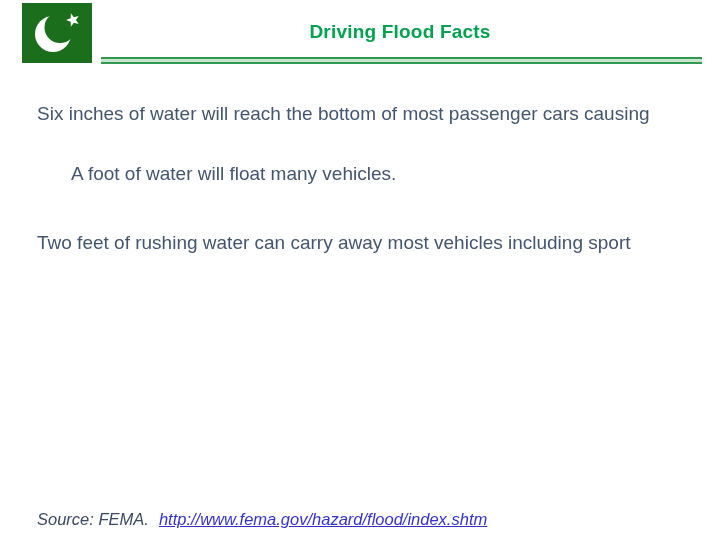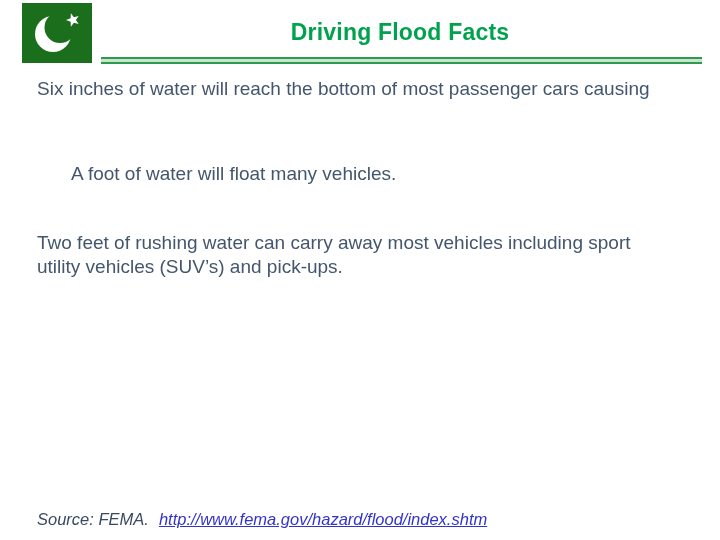--- a/index.html
+++ b/index.html
@@ -21,21 +21,21 @@
     top: 3px;
     width: 70px;
     height: 60px;
   }
   .slide-title {
     position: absolute;
     left: 90px;
     right: 10px;
     top: 18px;
     text-align: center;
-    font-size: 23px;
+    font-size: 19px;
     font-weight: bold;
     line-height: 28px;
     color: var(--title-green, #00A24E);
     letter-spacing: 0.2px;
   }
   .title-rule {
     position: absolute;
     left: 101px;
     top: 57px;
     width: 601px;
@@ -45,21 +45,21 @@
     border-bottom: 2px solid var(--rule-green, #2F9A4E);
   }
   .body-para {
     position: absolute;
     left: 37px;
     width: 665px;
     font-size: 19px;
     line-height: 23.5px;
     color: var(--body-text, #44566E);
   }
-  .para-1 { top: 77px; }
+  .para-1 { top: 102px; }
   .para-2 { top: 162px; margin-left: 34px; }
   .para-3 { top: 212px; margin-top: 19px; }
   .source-line {
     position: absolute;
     left: 37px;
     top: 509px;
     font-size: 16.5px;
     line-height: 20px;
     font-style: italic;
     color: var(--source-text, #3A4A63);
@@ -92,20 +92,19 @@
   <div class="body-para para-1">
     <div>Six inches of water will reach the bottom of most passenger cars causing</div>
   </div>
 
   <div class="body-para para-2">
     <div>A foot of water will float many vehicles.</div>
   </div>
 
   <div class="body-para para-3">
     <div>Two feet of rushing water can carry away most vehicles including sport</div>
-    <div>utility vehicles (SUV’s) and pick-ups.</div>
   </div>
 
   <div class="source-line">
     <span>Source: FEMA.</span><a class="source-link" href="#">http://www.fema.gov/hazard/flood/index.shtm</a>
   </div>
 
 </div>
 
 </body></html>

